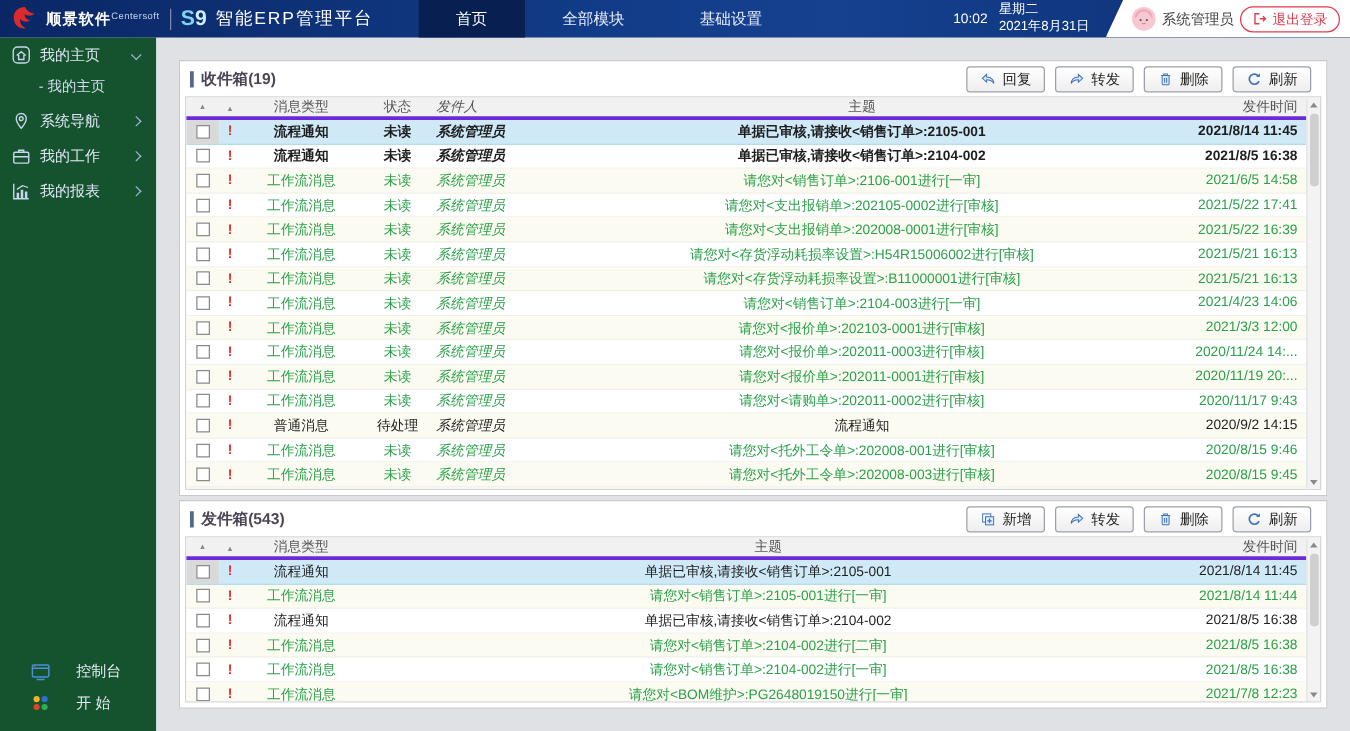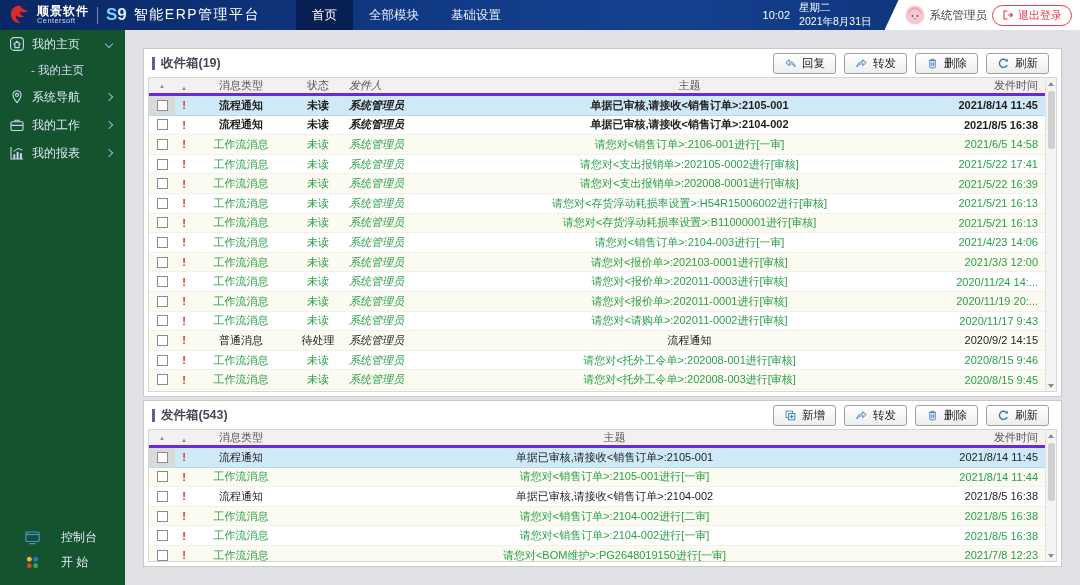--- a/index.html
+++ b/index.html
@@ -12,29 +12,29 @@
   .app { width:1080px; height:585px; display:flex; flex-direction:column; }
 
   
   .tophdr {
     flex:0 0 30px; height:30px;
     background:linear-gradient(90deg,#0a2765 0%,#123c88 45%,#15418f 62%,#0c2e72 100%);
     display:flex; align-items:center; color:#fff; position:relative;
   }
   .logo-area { display:flex; align-items:center; padding-left:8px; }
   .brand-icon { width:24px; height:24px; display:flex; margin-right:5px; }
-  .brand-text { display:flex; flex-direction:column; line-height:1.05; }
+  .brand-text { display:flex; flex-direction:row; line-height:1.05; }
   .brand-cn { font-size:12px; font-weight:bold; letter-spacing:1px; }
   .brand-en { font-size:7.5px; color:#c6d4ee; letter-spacing:.4px; }
   .hdr-divider { width:1px; height:17px; background:rgba(255,255,255,.45); margin:0 8px; }
   .s9 { font-size:17px; font-weight:bold; color:#7fd4f5; margin-right:7px; }
   .s9 .nine { color:#cfeefc; }
   .product { font-size:14px; letter-spacing:1.5px; }
   .mainnav { display:flex; height:100%; margin-left:36px; }
-  .nav-item { padding:0 16px; line-height:30px; font-size:12.5px; cursor:pointer; color:#e8eefb; }
+  .nav-item { padding:0 30px; line-height:30px; font-size:12.5px; cursor:pointer; color:#e8eefb; }
   .nav-item.active { background:#081f52; color:#fff; }
   .clock { margin-left:auto; display:flex; align-items:center; gap:9px; }
   .time { font-size:11px; }
   .datestack { font-size:10.5px; line-height:1.3; }
   .wedge {
     height:30px; background:#fff; display:flex; align-items:center; gap:5px;
     padding:0 8px 0 20px; margin-left:13px;
     clip-path:polygon(14px 0,100% 0,100% 100%,0 100%);
   }
   .avatar { width:20px; height:20px; display:flex; }

